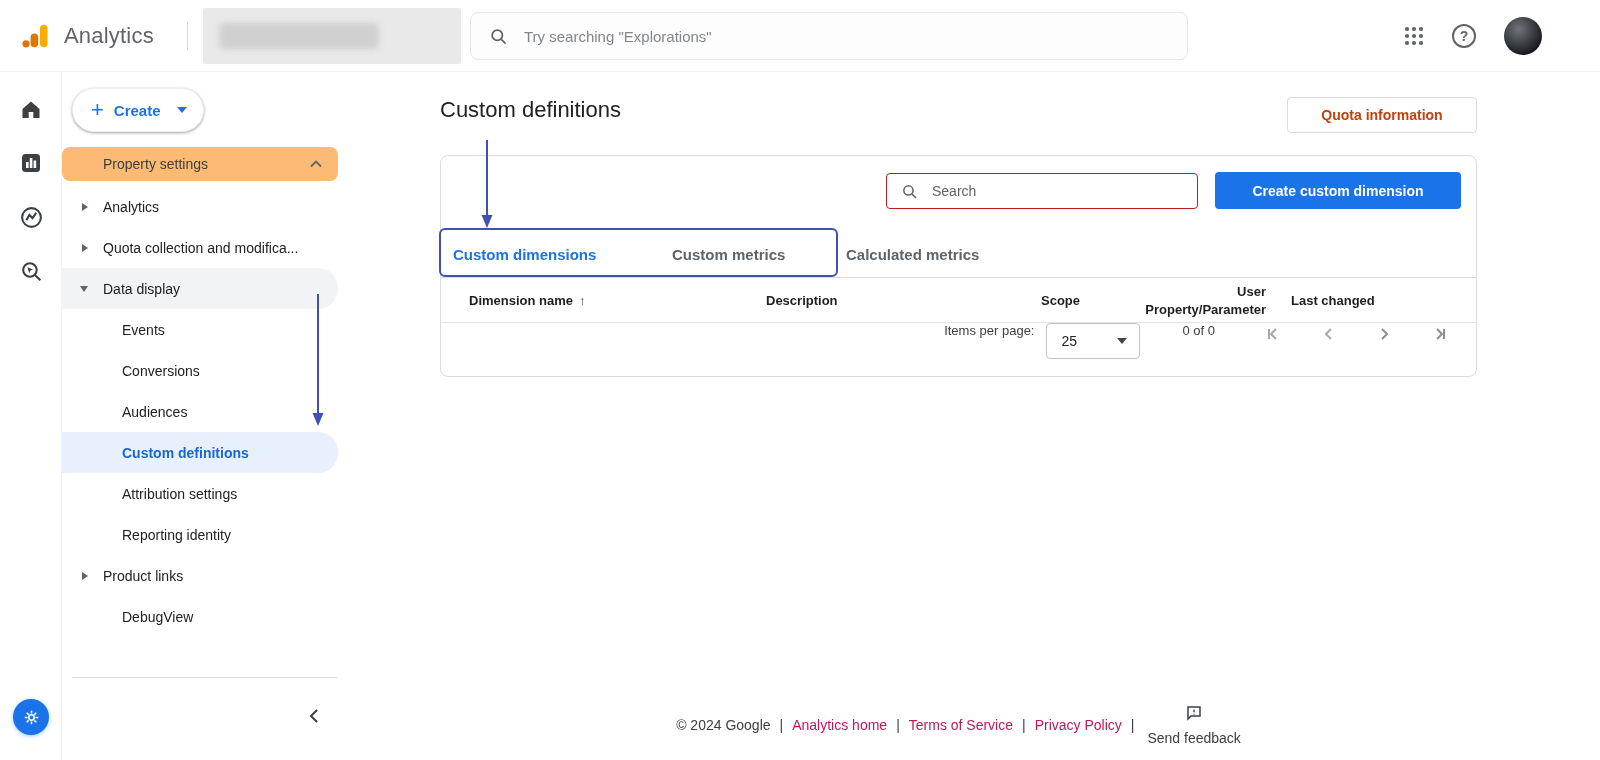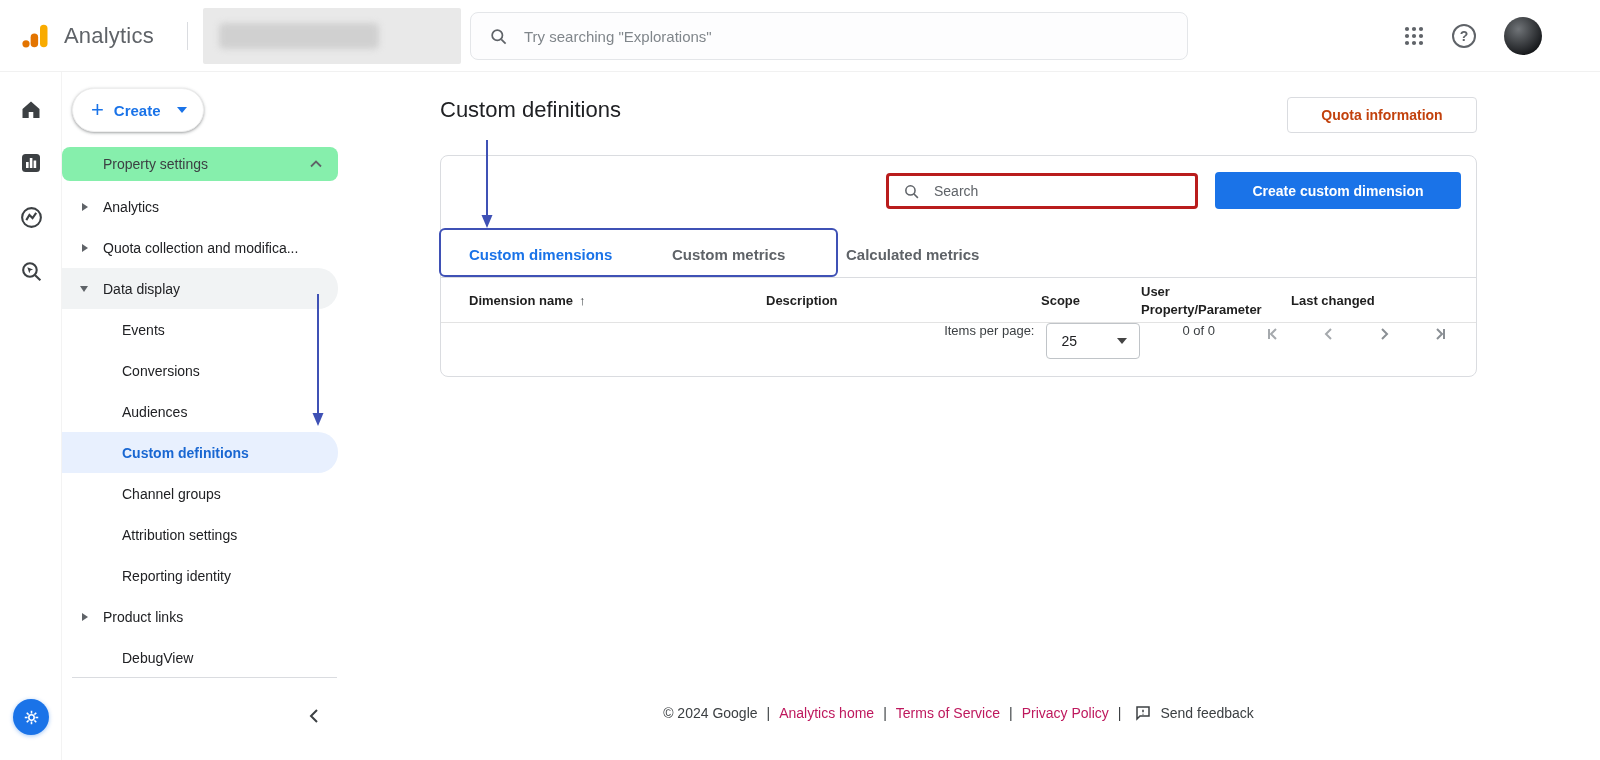--- a/index.html
+++ b/index.html
@@ -27,68 +27,68 @@
   .rail-admin { position:absolute; left:13px; bottom:25px; width:36px; height:36px; border-radius:50%; background:#1a73e8; display:flex; align-items:center; justify-content:center; cursor:pointer; box-shadow:0 1px 4px rgba(26,115,232,.4); }
 
   
   .sidebar { position:absolute; left:62px; top:72px; width:278px; height:688px; background:#fff; z-index:5; }
   .create-btn { position:absolute; left:10px; top:16px; height:44px; border-radius:24px; background:#fff; border:1px solid #eee;
     box-shadow:0 1px 2px rgba(60,64,67,.3), 0 1px 3px 1px rgba(60,64,67,.15);
     display:flex; align-items:center; gap:10px; padding:0 16px 0 18px; cursor:pointer; }
   .create-plus { color:#1a73e8; font-size:22px; line-height:1; font-weight:400; }
   .create-label { color:#1a73e8; font-size:15px; font-weight:bold; margin-right:6px; }
   .tri-down-blue { width:0; height:0; border-left:5px solid transparent; border-right:5px solid transparent; border-top:6px solid #1a73e8; }
-  .section-header { position:absolute; left:0; top:75px; width:276px; height:34px; background:#86efac; border-radius:8px;
+  .section-header { position:absolute; left:0; top:75px; width:276px; height:34px; background:#fdba74; border-radius:8px;
     display:flex; align-items:center; justify-content:space-between; padding:0 16px 0 41px; cursor:pointer; }
   .section-label { font-size:14px; color:#3c4043; }
   .tree { position:absolute; left:0; top:114px; width:278px; }
   .titem { position:relative; height:41px; display:flex; align-items:center; font-size:14px; color:#202124; cursor:pointer; }
   .titem .caret-right { position:absolute; left:20px; width:0; height:0; border-left:6px solid #5f6368; border-top:4.5px solid transparent; border-bottom:4.5px solid transparent; }
   .titem .caret-down { position:absolute; left:18px; width:0; height:0; border-top:6px solid #5f6368; border-left:4.5px solid transparent; border-right:4.5px solid transparent; }
   .titem .lbl1 { margin-left:41px; }
   .titem .lbl2 { margin-left:60px; }
   .titem.row-hover { background:#f1f3f4; width:276px; border-radius:0 20px 20px 0; }
   .titem.row-selected { background:#e8f0fe; width:276px; border-radius:0 20px 20px 0; }
   .titem.row-selected .lbl2 { color:#1967d2; font-weight:bold; }
   .sidebar-divider { position:absolute; left:10px; top:605px; width:265px; height:1px; background:#dadce0; }
   .collapse-nav { position:absolute; left:238px; top:630px; width:28px; height:28px; display:flex; align-items:center; justify-content:center; cursor:pointer; }
 
   
   .main { position:absolute; left:340px; top:72px; width:1260px; height:688px; background:#fff; }
   .page-title { position:absolute; left:100px; top:25px; font-size:22px; font-weight:400; color:#202124; }
   .quota-btn { position:absolute; left:947px; top:25px; width:190px; height:36px; background:#fff; border:1px solid #dadce0; border-radius:4px;
     color:#c2410c; font-size:14px; font-weight:bold; display:flex; align-items:center; justify-content:center; cursor:pointer; }
   .card { position:absolute; left:100px; top:83px; width:1037px; height:222px; border:1px solid #dadce0; border-radius:8px; background:#fff; }
-  .card-search { position:absolute; left:445px; top:17px; width:312px; height:36px; border:3px solid #b91c1c; border-radius:4px;
+  .card-search { position:absolute; left:445px; top:17px; width:312px; height:36px; border:1px solid #b91c1c; border-radius:4px;
     display:flex; align-items:center; gap:14px; padding:0 14px; }
   .card-search input { flex:1; border:none; outline:none; background:transparent; font-family:inherit; font-size:14px; color:#202124; }
   .card-search input::placeholder { color:#5f6368; }
   .create-dim-btn { position:absolute; left:774px; top:16px; width:246px; height:37px; background:#1a73e8; border:none; border-radius:4px;
     color:#fff; font-size:14px; font-weight:bold; font-family:inherit; display:flex; align-items:center; justify-content:center; cursor:pointer; }
   .tabs { position:absolute; left:0; top:75px; width:1035px; height:47px; border-bottom:1px solid #dadce0; }
   .tab { position:absolute; top:0; height:47px; display:flex; align-items:center; font-size:15px; font-weight:bold; color:#5f6368; cursor:pointer; }
   .tab.active { color:#1a73e8; }
   .thead { position:absolute; left:0; top:122px; width:1035px; height:45px; border-bottom:1px solid #e3e3e3; }
   .th { position:absolute; top:0; height:45px; display:flex; align-items:center; font-size:13px; font-weight:bold; color:#1f1f1f; gap:6px; }
   .th .sort { color:#3c4043; font-size:13px; }
-  .th.center2 { justify-content:center; text-align:left; line-height:1.35; }
+  .th.center2 { justify-content:center; text-align:right; line-height:1.35; }
   .pagerow { position:absolute; left:0; top:167px; width:1035px; height:54px; display:flex; align-items:flex-start; justify-content:flex-end;
     padding-right:26px; font-size:13px; color:#3c4043; }
   .ipp-select { width:94px; height:36px; border:1px solid #c0c4c8; border-radius:4px; display:flex; align-items:center; justify-content:space-between;
     padding:0 12px 0 14px; margin:0 42px 0 12px; font-size:14px; color:#202124; cursor:pointer; background:#fff; }
   .tri-down-grey { width:0; height:0; border-left:5px solid transparent; border-right:5px solid transparent; border-top:6px solid #444; }
   .range-text { margin-right:48px; }
   .pager { display:flex; align-items:center; gap:33px; }
   .pager .pbtn { width:22px; height:22px; display:flex; align-items:center; justify-content:center; cursor:default; }
 
   .footer { position:absolute; left:100px; top:632px; width:1037px; display:flex; align-items:center; justify-content:center; gap:9px;
     font-size:14px; color:#3c4043; }
   .footer .flink { color:#be185d; font-weight:normal; cursor:pointer; }
   .footer .fsep { color:#3c4043; }
-  .feedback { display:flex; align-items:center; gap:8px; cursor:pointer; margin-left:4px; }
+  .feedback { display:flex; align-items:center; gap:8px; cursor:pointer; margin-left:4px;flex-direction:column; }
 
   
   .anno { position:absolute; z-index:100; pointer-events:none; }
   .anno-box { left:439px; top:228px; width:399px; height:49px; border:2px solid #3f51b5; border-radius:6px; }
 </style>
 </head>
 <body>
 
 <div class="app">
 
@@ -204,23 +204,20 @@
       <div class="titem">
         <span class="lbl2">Conversions</span>
       </div>
       <div class="titem">
         <span class="lbl2">Audiences</span>
       </div>
       <div class="titem row-selected">
         <span class="lbl2">Custom definitions</span>
       </div>
       <div class="titem">
-        <span class="lbl2">Channel groups</span>
-      </div>
-      <div class="titem">
         <span class="lbl2">Attribution settings</span>
       </div>
       <div class="titem">
         <span class="lbl2">Reporting identity</span>
       </div>
       <div class="titem">
         <span class="caret-right"></span>
         <span class="lbl1">Product links</span>
       </div>
       <div class="titem">
@@ -244,21 +241,21 @@
       <div class="card-search">
         <svg width="17" height="17" viewBox="0 0 24 24" fill="none" stroke="#5f6368" stroke-width="2.2">
           <circle cx="10.5" cy="10.5" r="6.5"></circle>
             <line x1="15.5" y1="15.5" x2="21" y2="21"></line>
         </svg>
         <input type="text" placeholder="Search" style="">
       </div>
       <button class="create-dim-btn">Create custom dimension</button>
 
       <div class="tabs">
-        <span class="tab active" style="left:28px">Custom dimensions</span>
+        <span class="tab active" style="left:12px">Custom dimensions</span>
         <span class="tab" style="left:231px">Custom metrics</span>
         <span class="tab" style="left:405px">Calculated metrics</span>
       </div>
 
       <div class="thead">
         <div class="th" style="left:28px">
           <span>Dimension name</span>
           <span class="sort">↑</span>
         </div>
         <div class="th" style="left:325px">

